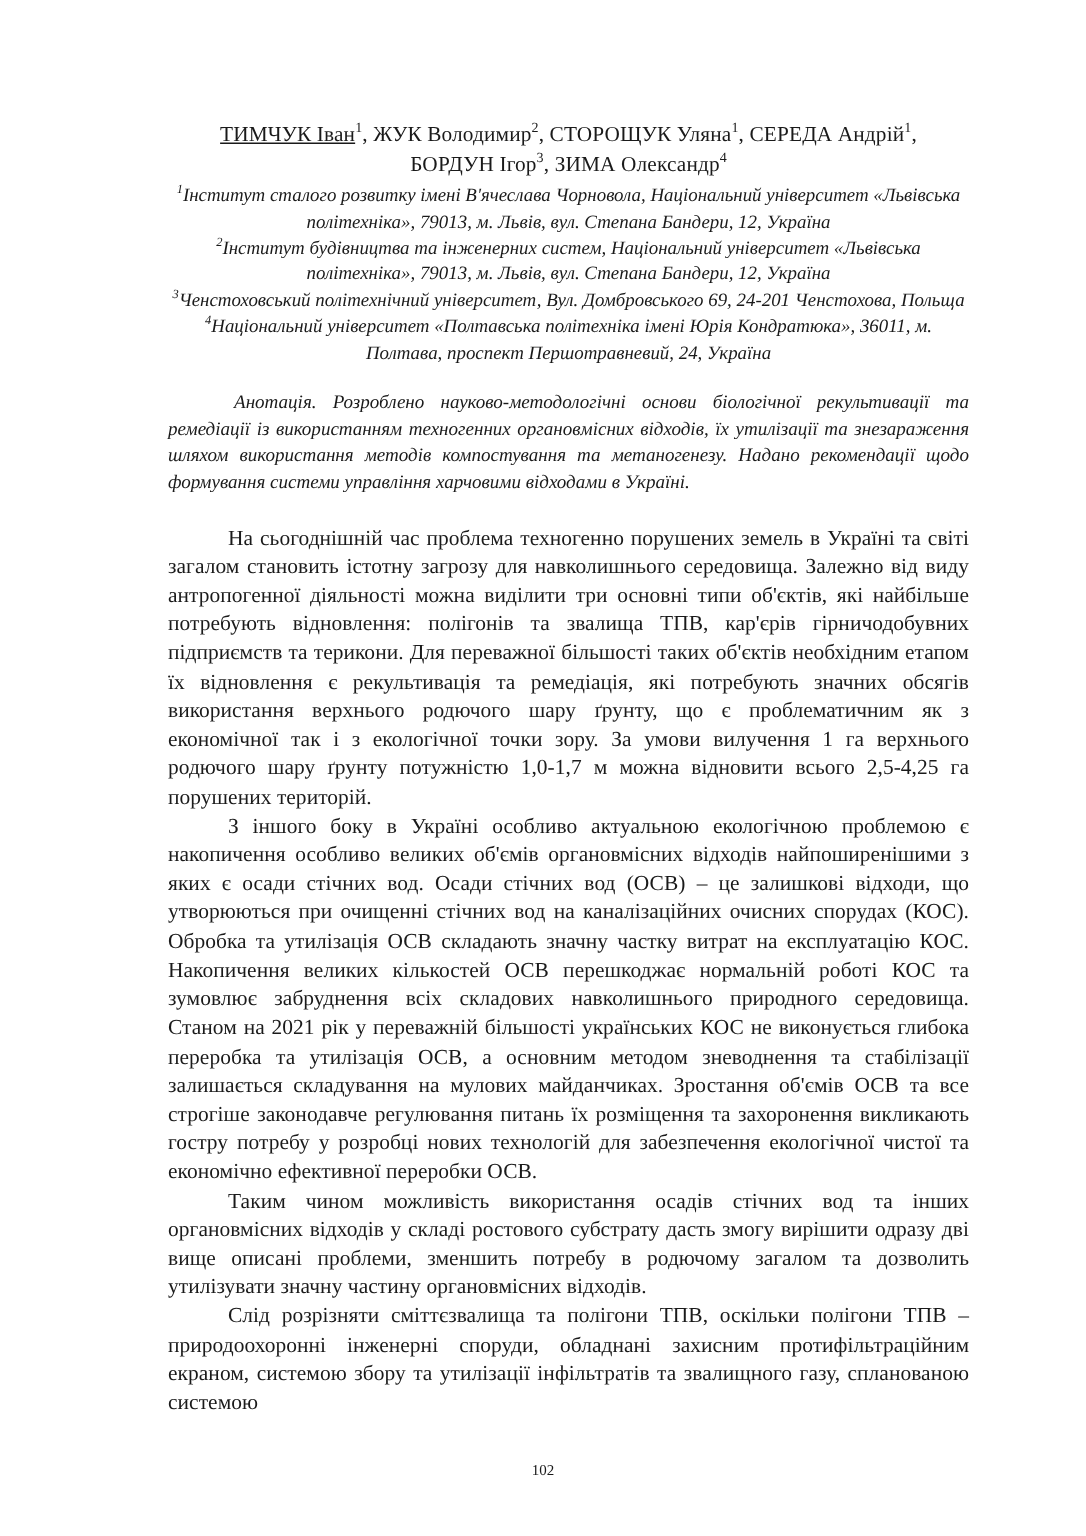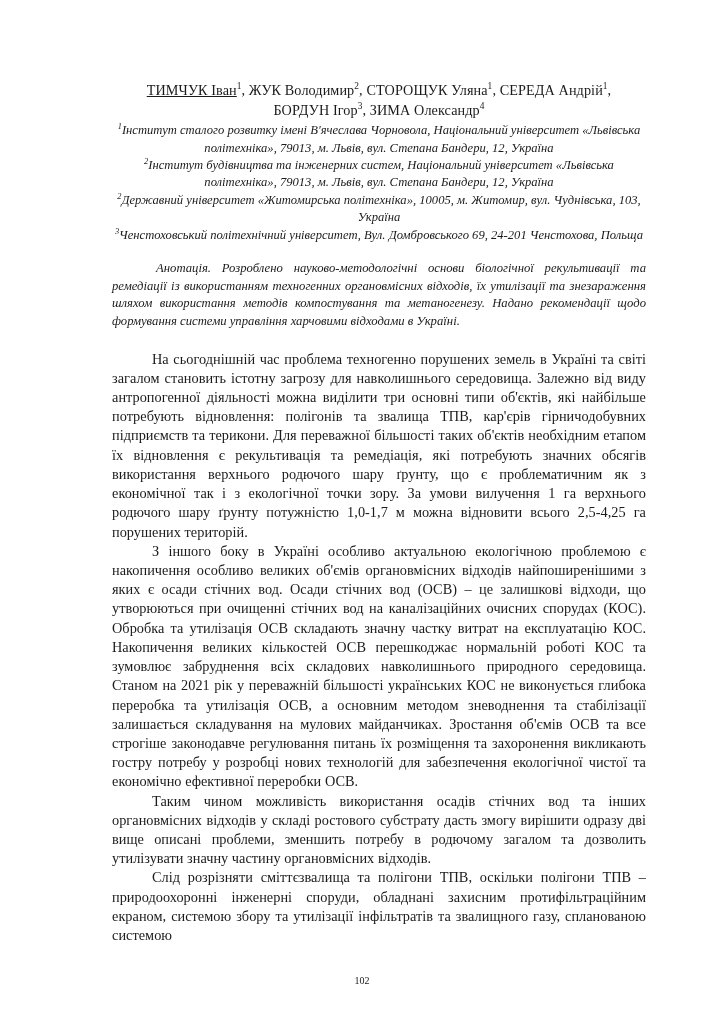--- a/index.html
+++ b/index.html
@@ -117,22 +117,22 @@
 
   <div class="authors">
     <div><span class="lead">ТИМЧУК Іван</span><sup>1</sup><span>, ЖУК Володимир</span><sup>2</sup><span>, СТОРОЩУК Уляна</span><sup>1</sup><span>, СЕРЕДА Андрій</span><sup>1</sup><span>,</span></div>
     <div><span>БОРДУН Ігор</span><sup>3</sup><span>, ЗИМА Олександр</span><sup>4</sup></div>
   </div>
 
 
   <div class="affil-block">
     <p class="affil"><sup>1</sup><span>Інститут сталого розвитку імені В'ячеслава Чорновола, Національний університет «Львівська політехніка», 79013, м. Львів, вул. Степана Бандери, 12, Україна</span></p>
     <p class="affil"><sup>2</sup><span>Інститут будівництва та інженерних систем, Національний університет «Львівська політехніка», 79013, м. Львів, вул. Степана Бандери, 12, Україна</span></p>
-    <p class="affil"><sup>2</sup><span>Державний університет «Житомирська політехніка», 10005, м. Житомир, вул. Чуднівська, 103, Україна</span></p>
     <p class="affil"><sup>3</sup><span>Ченстоховський політехнічний університет, Вул. Домбровського 69, 24-201 Ченстохова, Польща</span></p>
+    <p class="affil"><sup>4</sup><span>Національний університет «Полтавська політехніка імені Юрія Кондратюка», 36011, м. Полтава, проспект Першотравневий, 24, Україна</span></p>
   </div>
 
   <p class="abstract"><b>Анотація.</b><span> Розроблено науково-методологічні основи біологічної рекультивації та ремедіації із використанням техногенних органовмісних відходів, їх утилізації та знезараження шляхом використання методів компостування та метаногенезу. Надано рекомендації щодо формування системи управління харчовими відходами в Україні.</span></p>
 
   <p class="body-text first">На сьогоднішній час проблема техногенно порушених земель в Україні та світі загалом становить істотну загрозу для навколишнього середовища. Залежно від виду антропогенної діяльності можна виділити три основні типи об'єктів, які найбільше потребують відновлення: полігонів та звалища ТПВ, кар'єрів гірничодобувних підприємств та терикони. Для переважної більшості таких об'єктів необхідним етапом їх відновлення є рекультивація та ремедіація, які потребують значних обсягів використання верхнього родючого шару ґрунту, що є проблематичним як з економічної так і з екологічної точки зору. За умови вилучення 1 га верхнього родючого шару ґрунту потужністю 1,0-1,7 м можна відновити всього 2,5-4,25 га порушених територій.</p>
   <p class="body-text">З іншого боку в Україні особливо актуальною екологічною проблемою є накопичення особливо великих об'ємів органовмісних відходів найпоширенішими з яких є осади стічних вод.  Осади стічних вод (ОСВ) – це залишкові відходи, що утворюються при очищенні стічних вод на каналізаційних очисних спорудах (КОС). Обробка та утилізація ОСВ складають значну частку витрат на експлуатацію КОС. Накопичення великих кількостей ОСВ перешкоджає нормальній роботі КОС та зумовлює забруднення всіх складових навколишнього природного середовища. Станом на 2021 рік у переважній більшості українських КОС не виконується глибока переробка та утилізація ОСВ, а основним методом зневоднення та стабілізації залишається складування на мулових майданчиках. Зростання об'ємів ОСВ та все строгіше законодавче регулювання питань їх розміщення та захоронення викликають гостру потребу у розробці нових технологій для забезпечення екологічної чистої та економічно ефективної переробки ОСВ.</p>
   <p class="body-text">Таким чином можливість використання осадів стічних вод та інших органовмісних відходів у складі ростового субстрату дасть змогу вирішити одразу дві вище описані проблеми, зменшить потребу в родючому загалом та дозволить утилізувати значну частину органовмісних відходів.</p>
   <p class="body-text">Слід розрізняти сміттєзвалища та полігони ТПВ, оскільки полігони ТПВ – природоохоронні інженерні споруди, обладнані захисним протифільтраційним екраном, системою збору та утилізації інфільтратів та звалищного газу, спланованою системою</p>
 
   <div class="page-number">102</div>

